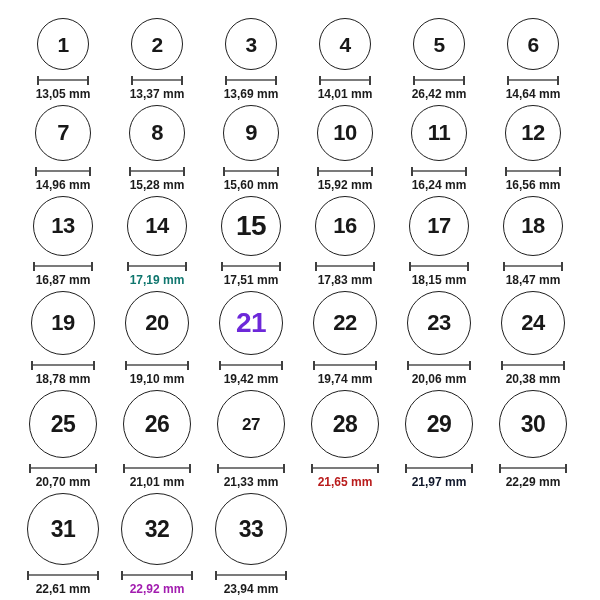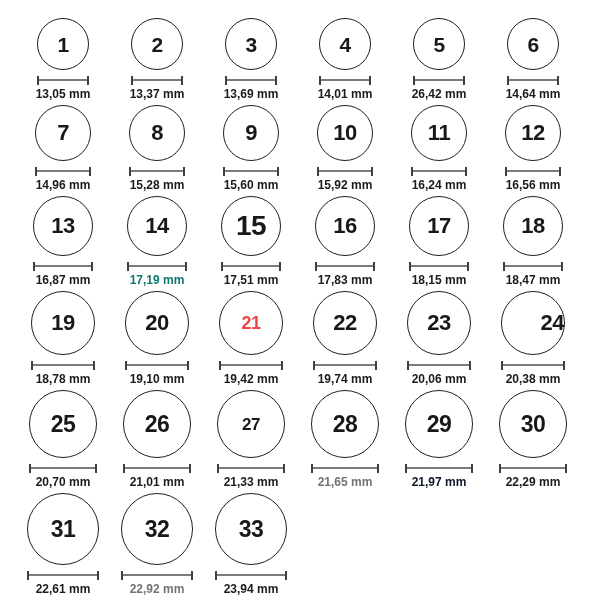--- a/index.html
+++ b/index.html
@@ -257,21 +257,21 @@
     <div class="ring-circle" style="width: 64px; height: 64px; border-color: rgb(31, 31, 31);">
       <span class="ring-number" style="font-size: 22px; color: rgb(24, 24, 24);">20</span>
     </div>
     <div class="ruler" style="width: 64px; border-left-color: rgb(63, 63, 63); border-right-color: rgb(63, 63, 63);">
       <div class="ruler-line" style="background: rgb(123, 123, 123);"></div>
     </div>
     <div class="diameter-label" style="color: rgb(27, 27, 27);">19,10 mm</div>
   </div>
       <div class="cell">
     <div class="ring-circle" style="width: 64px; height: 64px; border-color: rgb(31, 31, 31);">
-      <span class="ring-number" style="font-size: 18px; color: #ef4444;">21</span>
+      <span class="ring-number" style="font-size: 28px; color: #6d28d9;">21</span>
     </div>
     <div class="ruler" style="width: 64px; border-left-color: rgb(63, 63, 63); border-right-color: rgb(63, 63, 63);">
       <div class="ruler-line" style="background: rgb(123, 123, 123);"></div>
     </div>
     <div class="diameter-label" style="color: rgb(27, 27, 27);">19,42 mm</div>
   </div>
       <div class="cell">
     <div class="ring-circle" style="width: 64px; height: 64px; border-color: rgb(31, 31, 31);">
       <span class="ring-number" style="font-size: 22px; color: rgb(24, 24, 24);">22</span>
     </div>
@@ -283,21 +283,21 @@
       <div class="cell">
     <div class="ring-circle" style="width: 64px; height: 64px; border-color: rgb(31, 31, 31);">
       <span class="ring-number" style="font-size: 22px; color: rgb(24, 24, 24);">23</span>
     </div>
     <div class="ruler" style="width: 64px; border-left-color: rgb(63, 63, 63); border-right-color: rgb(63, 63, 63);">
       <div class="ruler-line" style="background: rgb(123, 123, 123);"></div>
     </div>
     <div class="diameter-label" style="color: rgb(27, 27, 27);">20,06 mm</div>
   </div>
       <div class="cell">
-    <div class="ring-circle" style="width: 64px; height: 64px; border-color: rgb(31, 31, 31); justify-content: flex-end;">
+    <div class="ring-circle" style="width: 64px; height: 64px; border-color: rgb(31, 31, 31);">
       <span class="ring-number" style="font-size: 22px; color: rgb(24, 24, 24);">24</span>
     </div>
     <div class="ruler" style="width: 64px; border-left-color: rgb(63, 63, 63); border-right-color: rgb(63, 63, 63);">
       <div class="ruler-line" style="background: rgb(123, 123, 123);"></div>
     </div>
     <div class="diameter-label" style="color: rgb(27, 27, 27);">20,38 mm</div>
   </div>
     </div>
     <div class="row">
       <div class="cell">
@@ -327,21 +327,21 @@
     </div>
     <div class="diameter-label" style="color: rgb(27, 27, 27);">21,33 mm</div>
   </div>
       <div class="cell">
     <div class="ring-circle" style="width: 68px; height: 68px; border-color: rgb(31, 31, 31);">
       <span class="ring-number" style="font-size: 23px; color: rgb(24, 24, 24);">28</span>
     </div>
     <div class="ruler" style="width: 68px; border-left-color: rgb(63, 63, 63); border-right-color: rgb(63, 63, 63);">
       <div class="ruler-line" style="background: rgb(123, 123, 123);"></div>
     </div>
-    <div class="diameter-label" style="color: #737373;">21,65 mm</div>
+    <div class="diameter-label" style="color: #b91c1c;">21,65 mm</div>
   </div>
       <div class="cell">
     <div class="ring-circle" style="width: 68px; height: 68px; border-color: rgb(31, 31, 31);">
       <span class="ring-number" style="font-size: 23px; color: rgb(24, 24, 24);">29</span>
     </div>
     <div class="ruler" style="width: 68px; border-left-color: rgb(63, 63, 63); border-right-color: rgb(63, 63, 63);">
       <div class="ruler-line" style="background: rgb(123, 123, 123);"></div>
     </div>
     <div class="diameter-label" style="color: #0f172a;">21,97 mm</div>
   </div>
@@ -365,21 +365,21 @@
     </div>
     <div class="diameter-label" style="color: rgb(27, 27, 27);">22,61 mm</div>
   </div>
       <div class="cell">
     <div class="ring-circle" style="width: 72px; height: 72px; border-color: rgb(31, 31, 31);">
       <span class="ring-number" style="font-size: 23px; color: rgb(24, 24, 24);">32</span>
     </div>
     <div class="ruler" style="width: 72px; border-left-color: rgb(63, 63, 63); border-right-color: rgb(63, 63, 63);">
       <div class="ruler-line" style="background: rgb(123, 123, 123);"></div>
     </div>
-    <div class="diameter-label" style="color: #737373;">22,92 mm</div>
+    <div class="diameter-label" style="color: #a21caf;">22,92 mm</div>
   </div>
       <div class="cell">
     <div class="ring-circle" style="width: 72px; height: 72px; border-color: rgb(31, 31, 31);">
       <span class="ring-number" style="font-size: 23px; color: rgb(24, 24, 24); text-align: center;">33</span>
     </div>
     <div class="ruler" style="width: 72px; border-left-color: rgb(63, 63, 63); border-right-color: rgb(63, 63, 63);">
       <div class="ruler-line" style="background: rgb(123, 123, 123);"></div>
     </div>
     <div class="diameter-label" style="color: rgb(27, 27, 27);">23,94 mm</div>
   </div>

